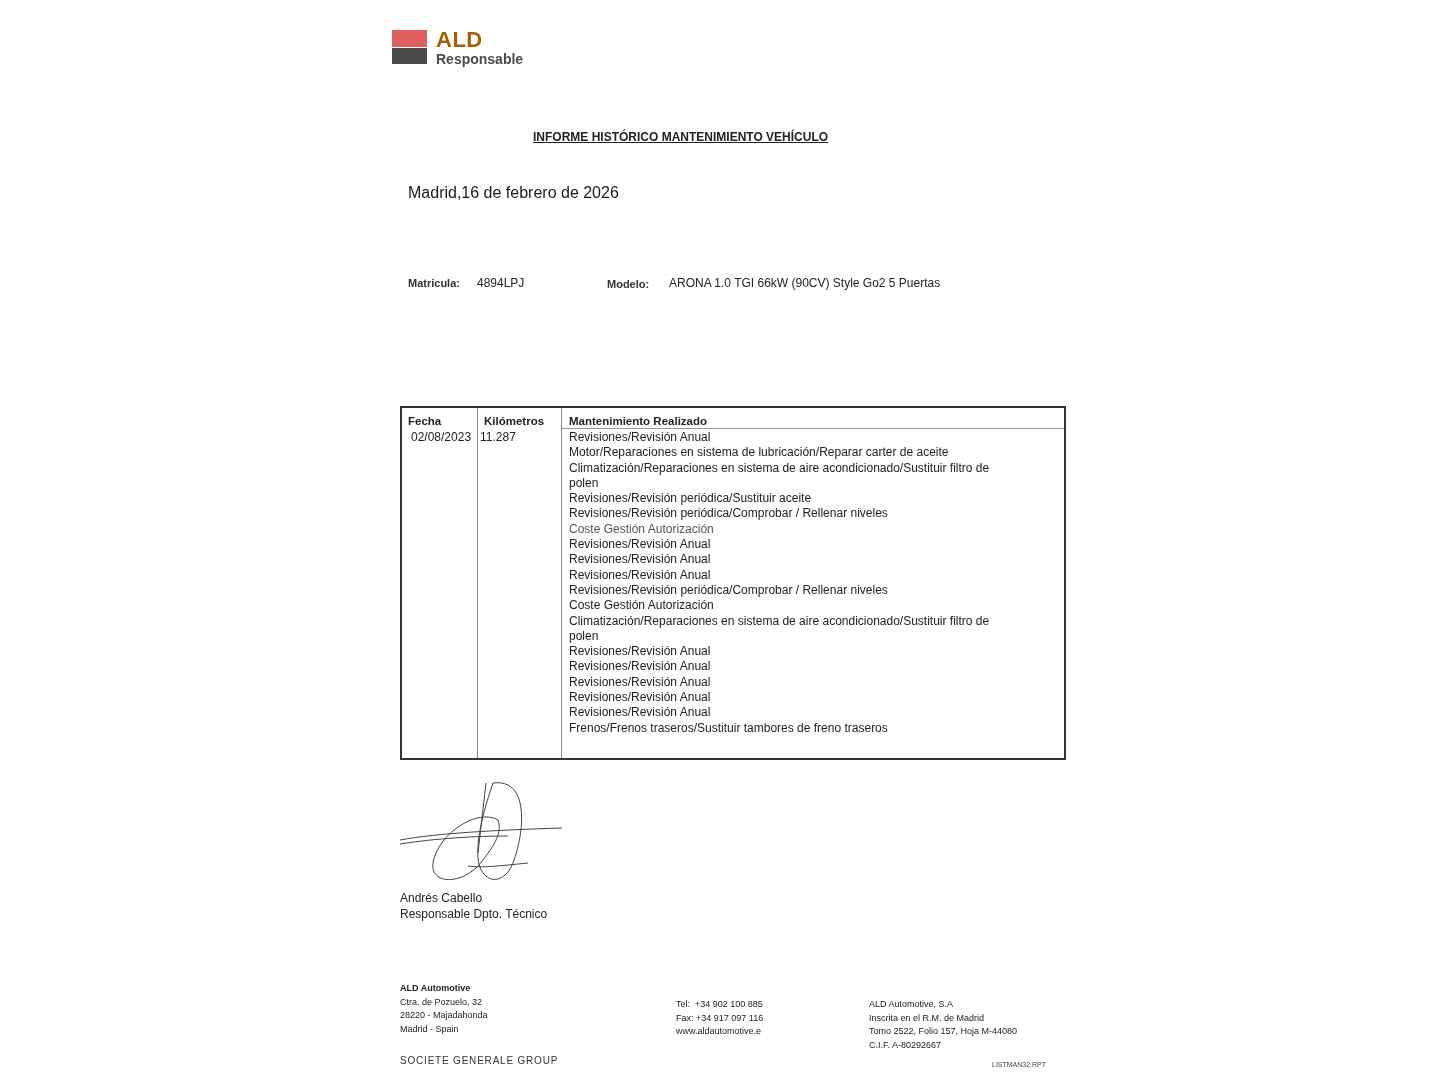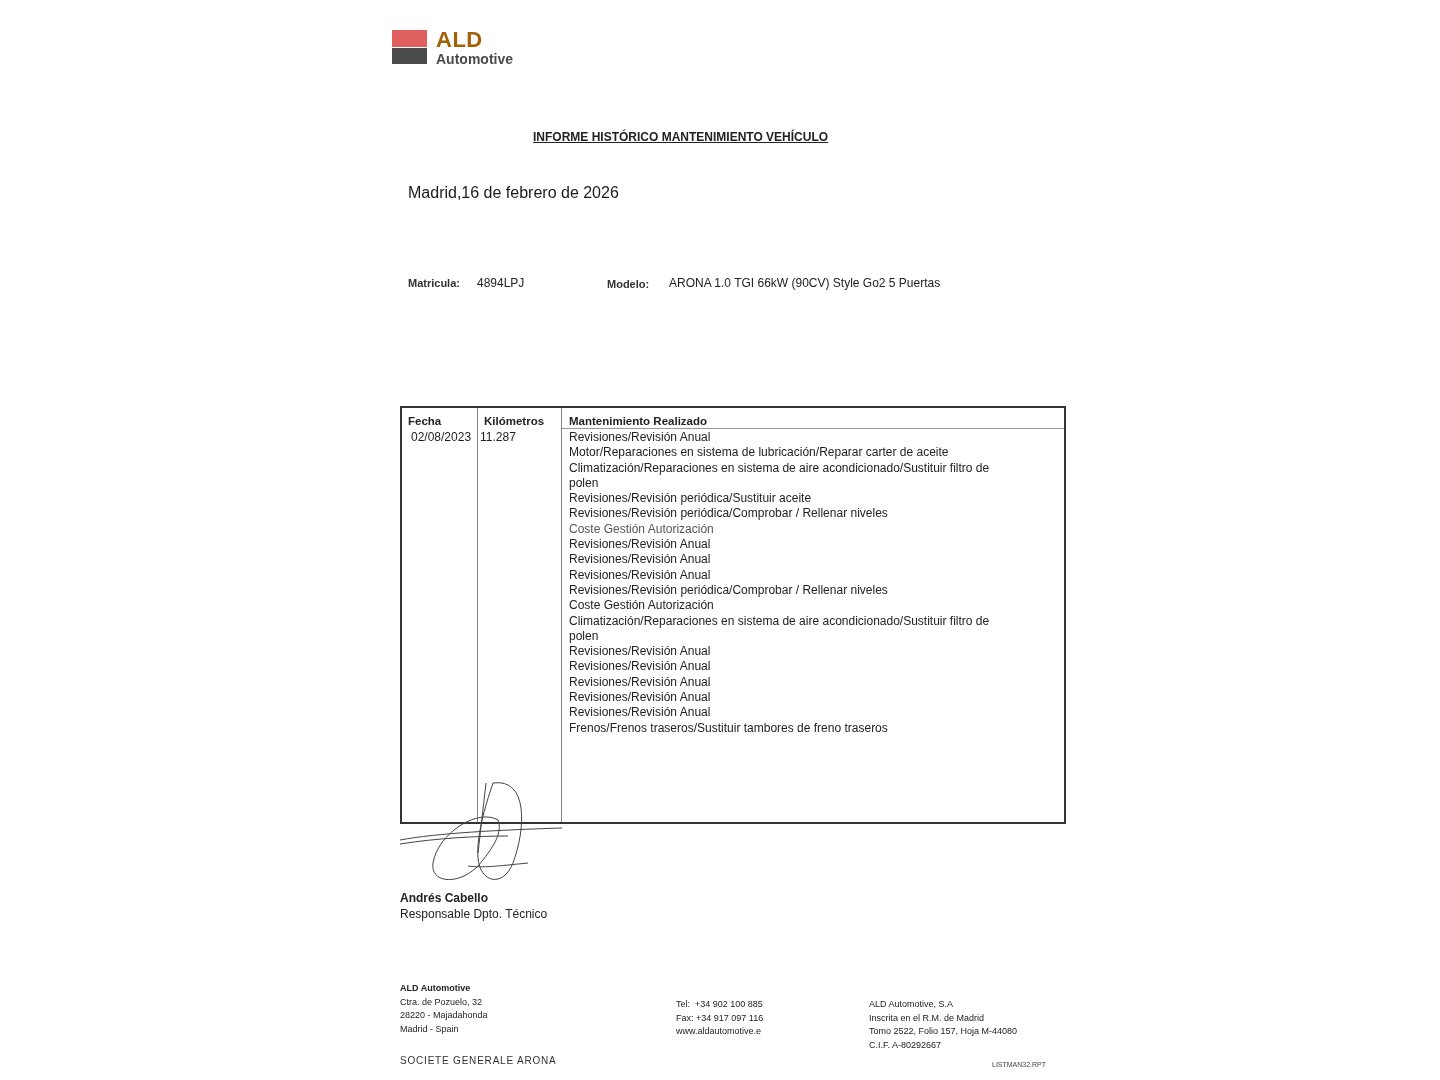--- a/index.html
+++ b/index.html
@@ -8,43 +8,43 @@
   .abs { position:absolute; }
   .logo-box { left:392px; top:30px; width:35px; height:34px; }
   .logo-top { width:35px; height:17px; background:#e0605f; }
   .logo-bot { width:35px; height:17px; background:#4a4a4a; border-top:1px solid #fff; box-sizing:border-box; }
   .logo-ald { left:436px; top:27px; font-size:22px; font-weight:bold; color:#a16207; letter-spacing:0.5px; }
   .logo-auto { left:436px; top:51px; font-size:14px; font-weight:bold; color:#4a4a4a; }
   .title { left:533px; top:130px; font-size:12px; font-weight:bold; text-decoration:underline; color:#222; }
   .dateline { left:408px; top:184px; font-size:16px; }
   .lbl { font-size:11px; font-weight:bold; color:#333; }
   .val { font-size:12px; color:#222; }
-  .table { left:400px; top:406px; width:666px; height:418px; border:2px solid #333; box-sizing:border-box; }
+  .table { left:400px; top:406px; width:666px; height:354px; border:2px solid #333; box-sizing:border-box; }
   .col-line { position:absolute; top:0; bottom:0; width:1px; background:#888; }
   .hdr-line { position:absolute; left:160px; right:0; top:20px; height:1px; background:#999; }
   .th { position:absolute; top:7px; font-size:11.5px; font-weight:bold; color:#222; }
   .cell { position:absolute; font-size:12px; color:#222; }
   .items { position:absolute; left:167px; top:22px; font-size:12px; line-height:15.3px; color:#222; }
   .items div { white-space:nowrap; }
-  .signer { left:400px; top:891px; font-size:12px; font-weight:bold; color:#222;text-align:center; }
+  .signer { left:400px; top:891px; font-size:12px; font-weight:normal; color:#222;text-align:center; }
   .signer-role { left:400px; top:907px; font-size:12px; color:#222; }
   .ft { font-size:9px; color:#222; line-height:13.5px; }
   .ft-bold { font-weight:bold; }
   .sg { left:400px; top:1055px; font-size:10px; letter-spacing:0.8px; color:#333; }
   .rpt { left:992px; top:1061px; font-size:7px; color:#444; }
 </style>
 </head>
 <body>
 
 <div class="abs logo-box">
   <div class="logo-top"></div>
   <div class="logo-bot"></div>
 </div>
 <div class="abs logo-ald">ALD</div>
-<div class="abs logo-auto">Automotive</div>
+<div class="abs logo-auto">Responsable</div>
 
 <div class="abs title">INFORME HISTÓRICO MANTENIMIENTO VEHÍCULO</div>
 <div class="abs dateline">Madrid,16 de febrero de 2026</div>
 
 <div class="abs lbl" style="left:408px;top:277px;">Matricula:</div>
 <div class="abs val" style="left:477px;top:276px;">4894LPJ</div>
 <div class="abs lbl" style="left:607px;top:278px;">Modelo:</div>
 <div class="abs val" style="left:669px;top:276px;">ARONA 1.0 TGI 66kW (90CV) Style Go2 5 Puertas</div>
 
 <div class="abs table">
@@ -103,14 +103,14 @@
   <div style="white-space:pre;">Tel:  +34 902 100 885</div>
   <div>Fax: +34 917 097 116</div>
   <div>www.aldautomotive.e</div>
 </div>
 <div class="abs ft" style="left:869px;top:998px;">
   <div>ALD Automotive, S.A</div>
   <div>Inscrita en el R.M. de Madrid</div>
   <div>Tomo 2522, Folio 157, Hoja M-44080</div>
   <div>C.I.F. A-80292667</div>
 </div>
-<div class="abs sg">SOCIETE GENERALE ARONA</div>
+<div class="abs sg">SOCIETE GENERALE GROUP</div>
 <div class="abs rpt">LISTMAN32.RPT</div>
 
 </body></html>

